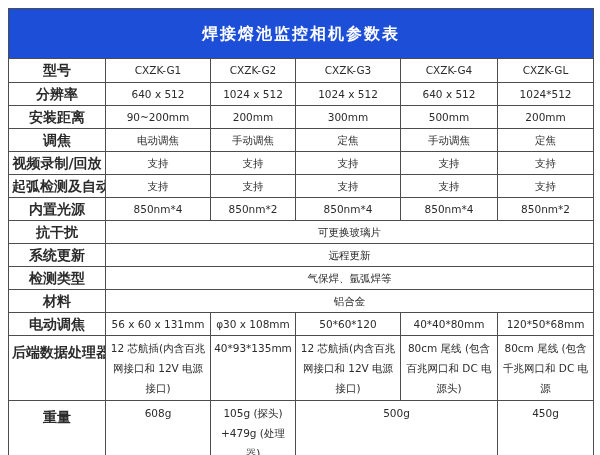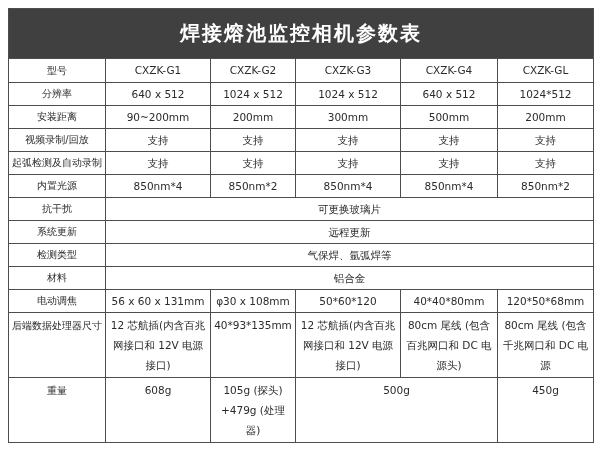--- a/index.html
+++ b/index.html
@@ -14,26 +14,26 @@
     font-size:10.5px;
   }
   td{
     border:1px solid #4d4d4d;
     text-align:center;vertical-align:middle;
     padding:1px 3px;
     overflow:hidden;
     line-height:1.35;
   }
   td.titlebar{
-    background:#404040;color:#ffffff;
-    height:47px;font-size:20px;font-weight:bold;letter-spacing:2px;
+    background:#1d4ed8;color:#ffffff;
+    height:47px;font-size:16px;font-weight:bold;letter-spacing:2px;
   }
   tr.hdr td{height:21px;}
   tr.std td{height:20px;}
-  td.lbl{font-weight:normal;white-space:nowrap;font-size:10px;}
+  td.lbl{font-weight:bold;white-space:nowrap;font-size:14px;}
   tr.vtop td{vertical-align:top;padding-top:3px;line-height:1.9;}
   tr.proc td{height:38px;}
   tr.wgt td{height:31px;}
   td.preline{white-space:pre-line;}
 </style>
 </head>
 <body>
 
 <div class="table-wrap">
 <table>
@@ -71,20 +71,28 @@
 
   <tr class="std">
     <td class="lbl">安装距离</td>
     <td>90~200mm</td>
     <td>200mm</td>
     <td>300mm</td>
     <td>500mm</td>
     <td>200mm</td>
   </tr>
 
+  <tr class="std">
+    <td class="lbl">调焦</td>
+    <td>电动调焦</td>
+    <td>手动调焦</td>
+    <td>定焦</td>
+    <td>手动调焦</td>
+    <td>定焦</td>
+  </tr>
 
   <tr class="std">
     <td class="lbl">视频录制/回放</td>
     <td>支持</td>
     <td>支持</td>
     <td>支持</td>
     <td>支持</td>
     <td>支持</td>
   </tr>
 

